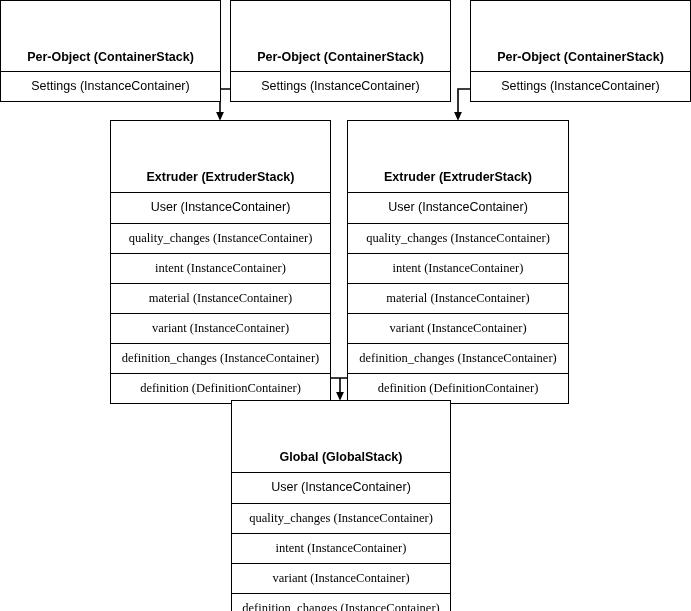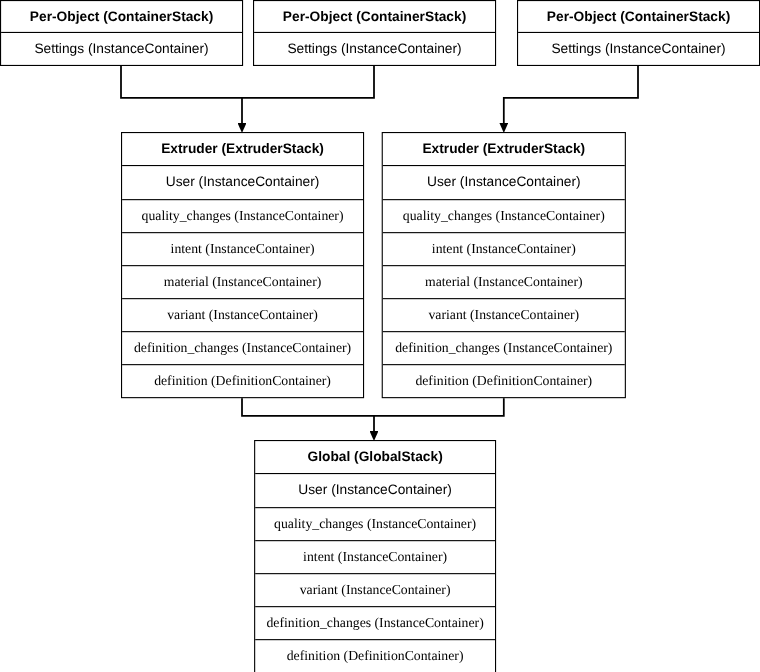--- a/index.html
+++ b/index.html
@@ -41,20 +41,21 @@
     line-height: 29px;
     text-align: center;
     font-size: 12.5px;
     color: #000000;
     white-space: nowrap;
     overflow: hidden;
   }
   .node-row.header {
     font-weight: bold;
     border-bottom: 1.6px solid #000000;
+    margin-top: 42px;
   }
   .node-row.sub + .node-row.sub {
     border-top: 1.6px solid #000000;
     font-family: Liberation Serif, serif;
   }
   .node-top .node-row { height: 29px; line-height: 28px; }
   .node-top .node-row.header { height: 29px; line-height: 28px; }
 </style>
 </head>
 <body>

